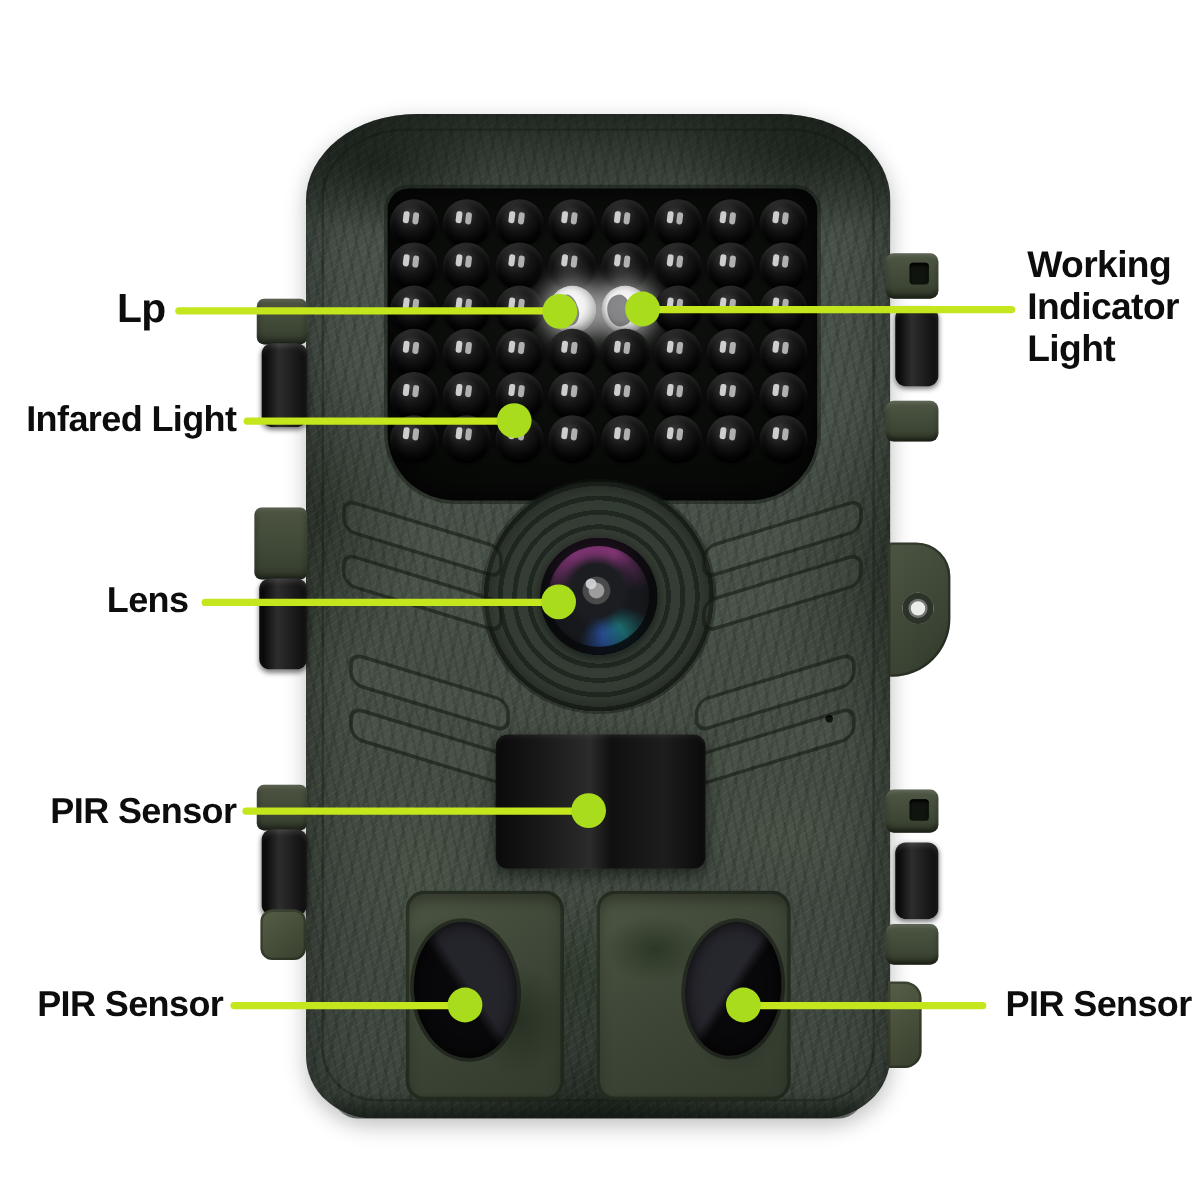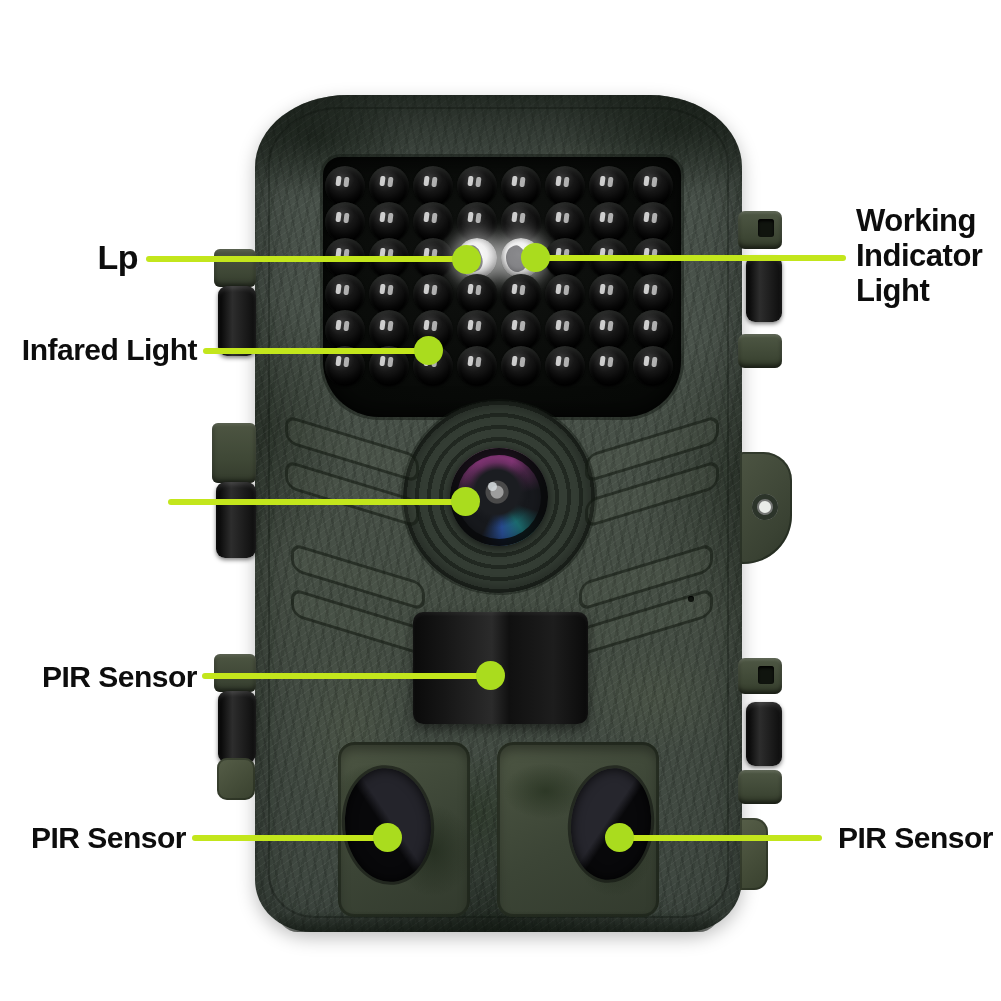--- a/index.html
+++ b/index.html
@@ -356,17 +356,18 @@
   <div class="c-dot" style="left: 521px; top: 243px; background: rgb(170, 220, 30);"></div>
   <div class="c-dot" style="left: 414px; top: 336px; background: rgb(170, 220, 30);"></div>
   <div class="c-dot" style="left: 451px; top: 487px; background: rgb(170, 220, 30);"></div>
   <div class="c-dot" style="left: 476px; top: 661px; background: rgb(170, 220, 30);"></div>
   <div class="c-dot" style="left: 373px; top: 823px; background: rgb(170, 220, 30);"></div>
   <div class="c-dot" style="left: 605px; top: 823px; background: rgb(170, 220, 30);"></div>
 
   <div class="c-label t-right" style="right: 863px; top: 240px; width: 120px; font-size: 34px; color: rgb(13, 13, 13);">Lp</div>
   <div class="c-label" style="left: 856px; top: 203px; width: 150px; color: rgb(13, 13, 13);">Working Indicator Light</div>
   <div class="c-label t-right" style="right: 804px; top: 332px; width: 260px; font-size: 30px; color: rgb(13, 13, 13);">Infared Light</div>
+  <div class="c-label t-right" style="right: 844px; top: 483px; width: 140px; font-size: 30px; color: rgb(13, 13, 13);">Lens</div>
   <div class="c-label t-right" style="right: 804px; top: 659px; width: 220px; font-size: 30px; color: rgb(13, 13, 13);">PIR Sensor</div>
   <div class="c-label t-right" style="right: 815px; top: 820px; width: 220px; font-size: 30px; color: rgb(13, 13, 13);">PIR Sensor</div>
   <div class="c-label" style="left: 838px; top: 820px; width: 200px; font-size: 30px; color: rgb(13, 13, 13);">PIR Sensor</div>
 
 </div>
 
 </body></html>

